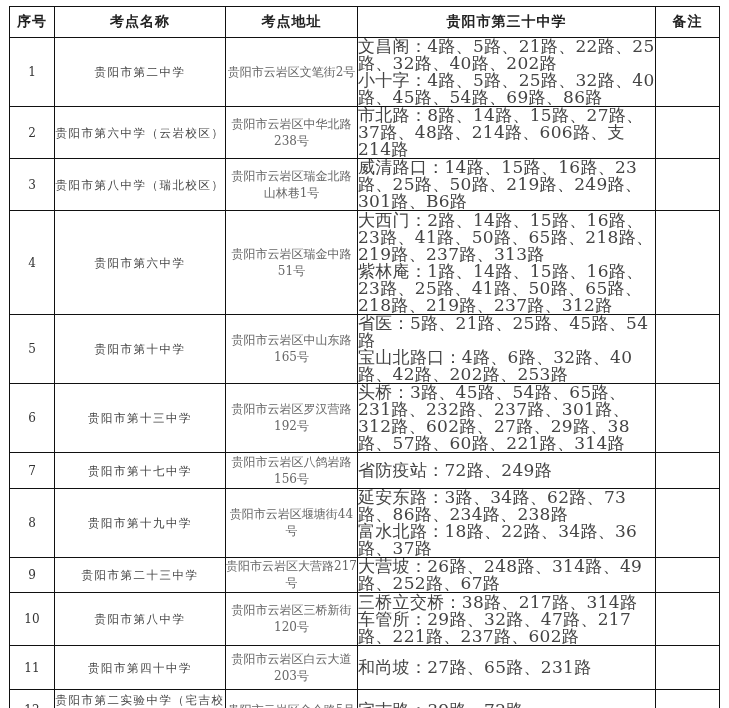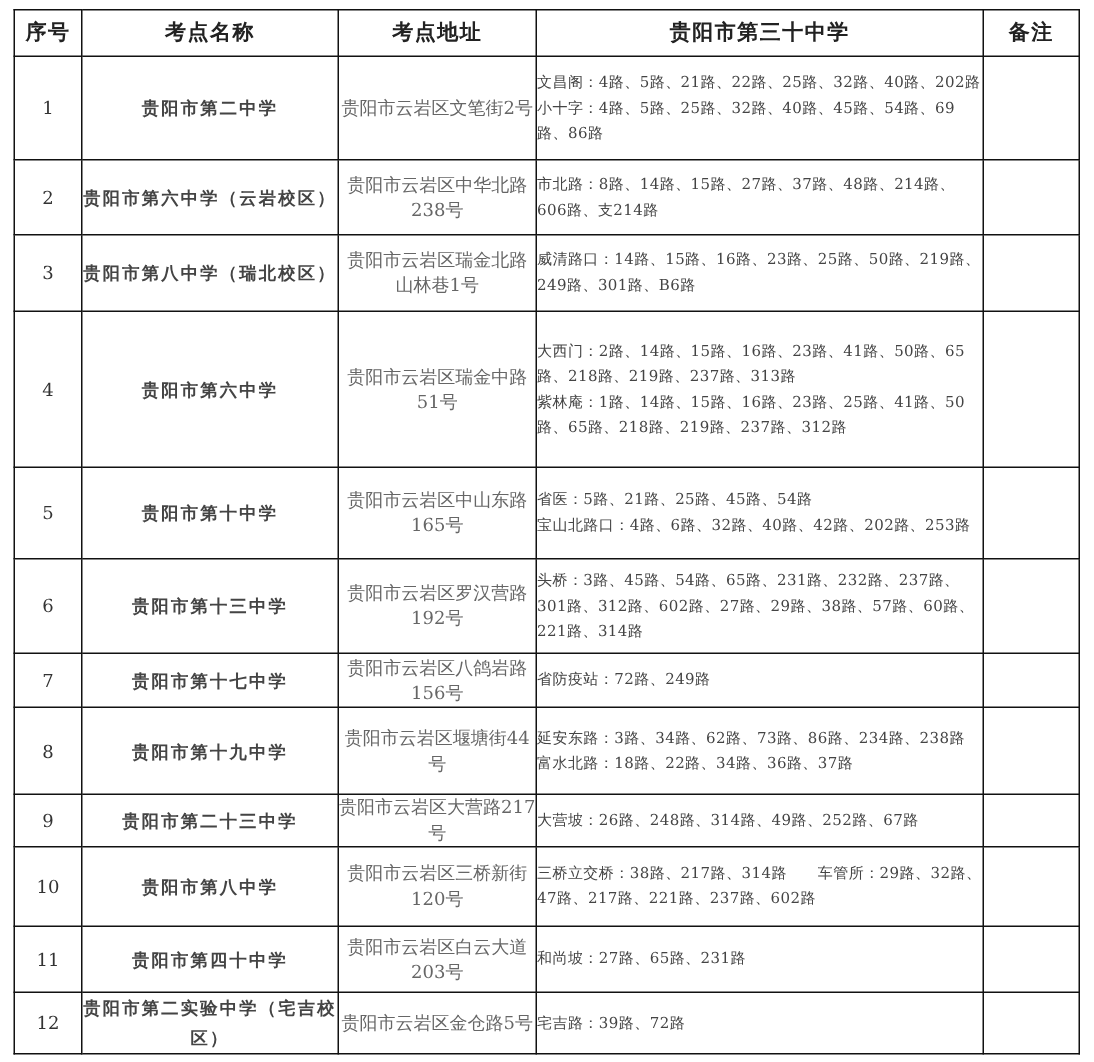--- a/index.html
+++ b/index.html
@@ -41,32 +41,31 @@
       font-size: 12px;
       color: #333;
     }
     td.col-name {
       text-align: center;
       font-size: 11.5px;
       color: #444;
       letter-spacing: 1.5px;
       line-height: 20px;
       padding: 0 6px;
-      font-weight: bold;
     }
     td.col-addr {
       text-align: center;
       font-size: 12px;
       color: #666;
       line-height: 17px;
       padding: 0 4px;
     }
     td.col-routes {
       text-align: left;
-      font-size: 10px;
+      font-size: 17px;
       color: #444;
       line-height: 17px;
       padding: 1px 4px 2px 4px;
       letter-spacing: 0.3px;
       margin-top: 16px;
     }
     td.col-remark {
       text-align: center;
     }
     .stop-line { display: block; }

